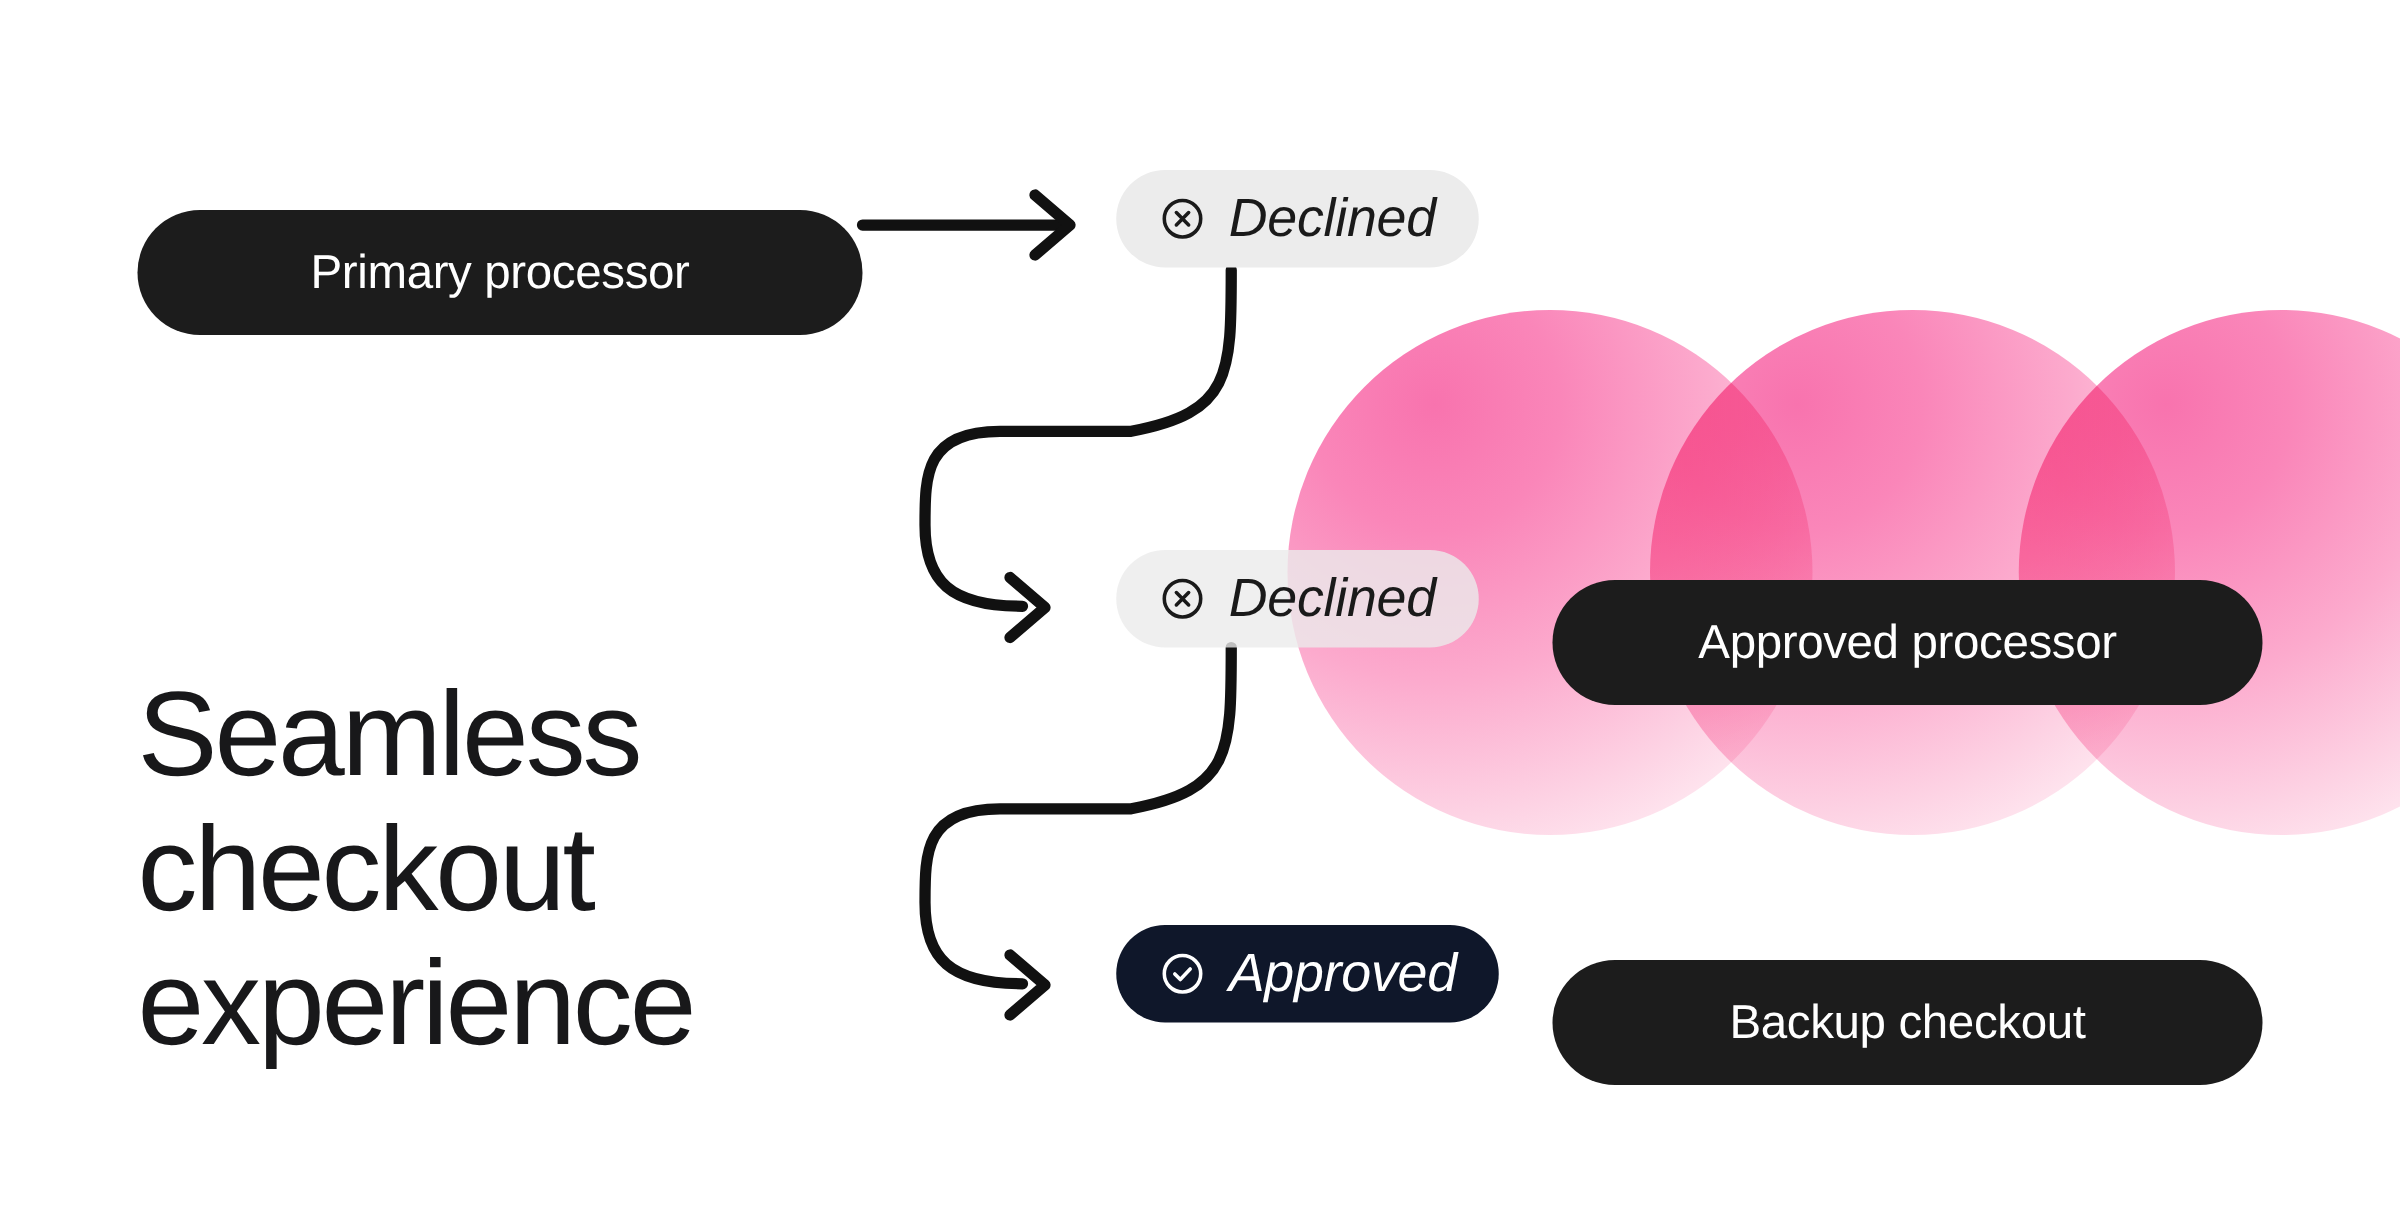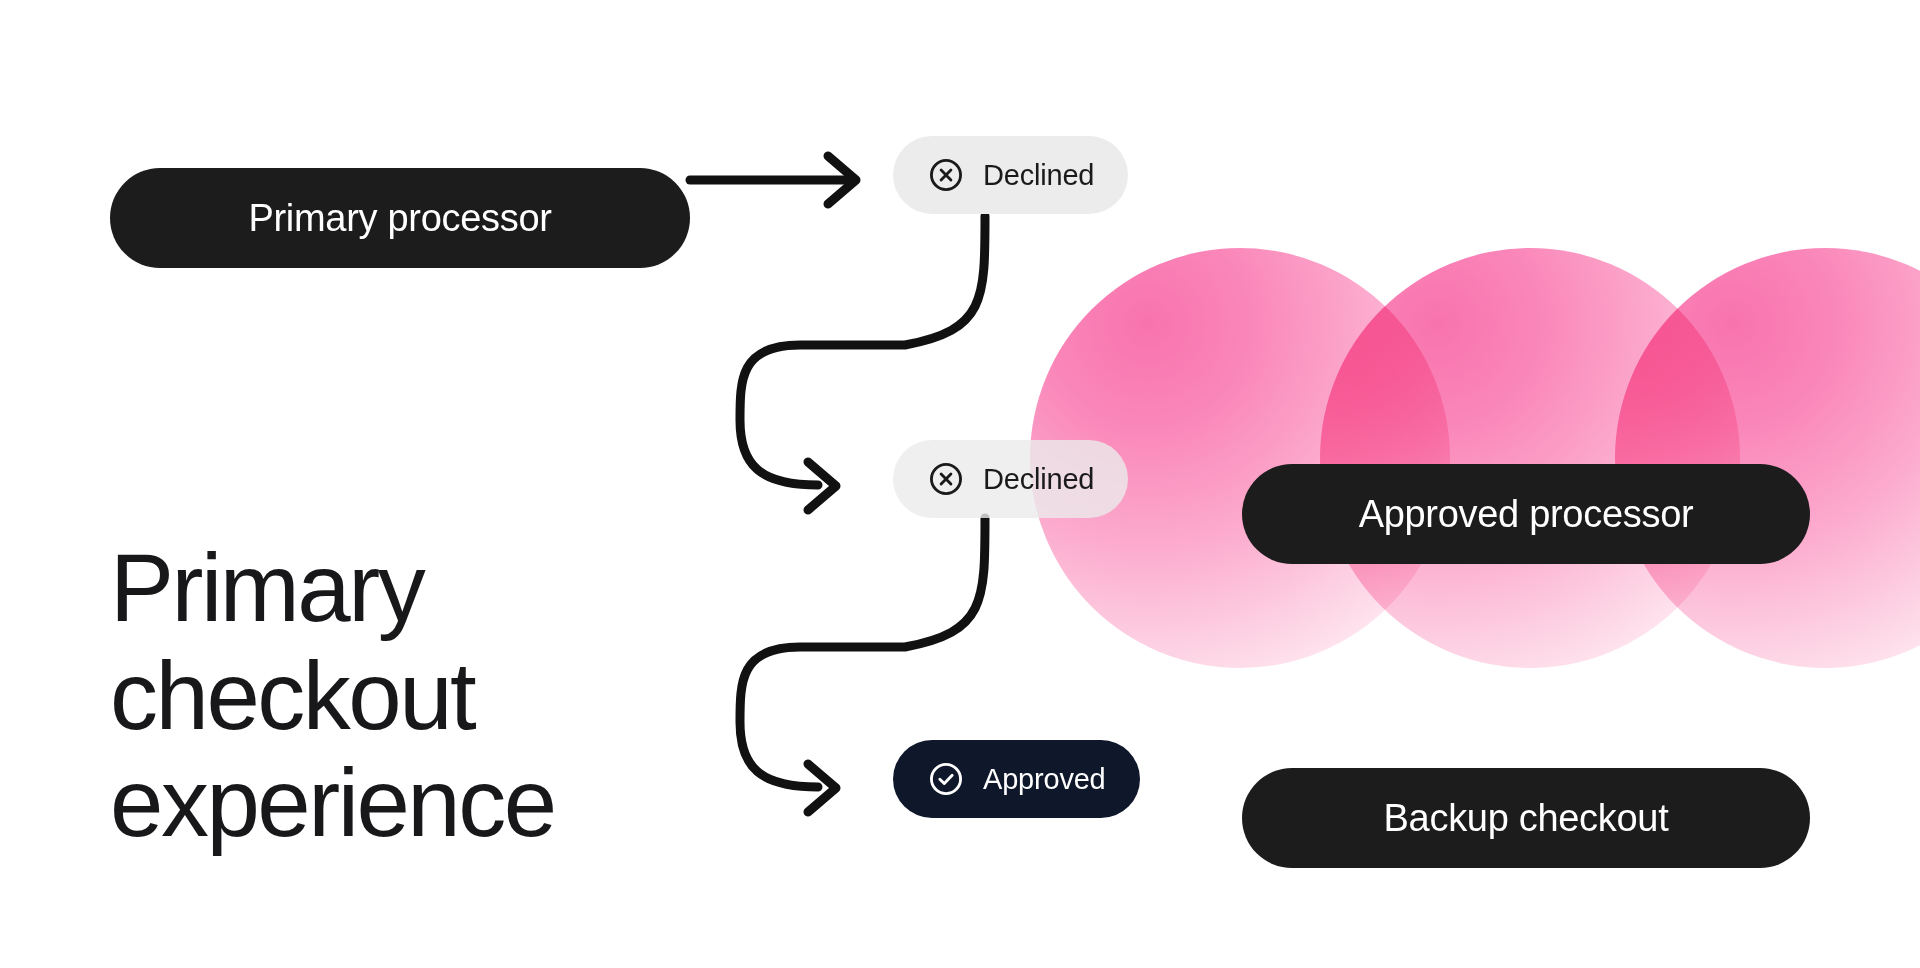--- a/index.html
+++ b/index.html
@@ -123,23 +123,24 @@
   .status-badge {
     position: absolute;
     z-index: 6;
     display: flex;
     align-items: center;
     gap: 18px;
     border-radius: 999px;
     height: 78px;
     box-sizing: border-box;
     padding: 0 34px;
-    font-size: 29px;
+    font-size: 43px;
     letter-spacing: -0.2px;
     white-space: nowrap;
+    font-style: italic;
   }
   .badge-declined-1 {
     left: 893px; top: 136px;
     background: #ececec;
     color: #1a1a1a;
   }
   .badge-declined-2 {
     left: 893px; top: 440px;
     background: rgba(235,235,235,0.80);
     color: #1a1a1a;
@@ -190,21 +191,21 @@
                  C 985 602, 985 632, 905 647
                  L 800 647
                  C 740 647, 740 682, 740 722
                  C 740 767, 760 787, 818 787"></path>
         <path d="M 808 764 L 836 788 L 808 812"></path>
       </g>
     </g>
   </svg>
 
   <h1 class="headline">
-    <span class="hl-line">Primary</span>
+    <span class="hl-line">Seamless</span>
     <span class="hl-line">checkout</span>
     <span class="hl-line">experience</span>
   </h1>
 
   <div class="proc-pill pill-primary">
     <span>Primary processor</span>
   </div>
 
   <div class="proc-pill pill-secondary">
     <span>Approved processor</span>

